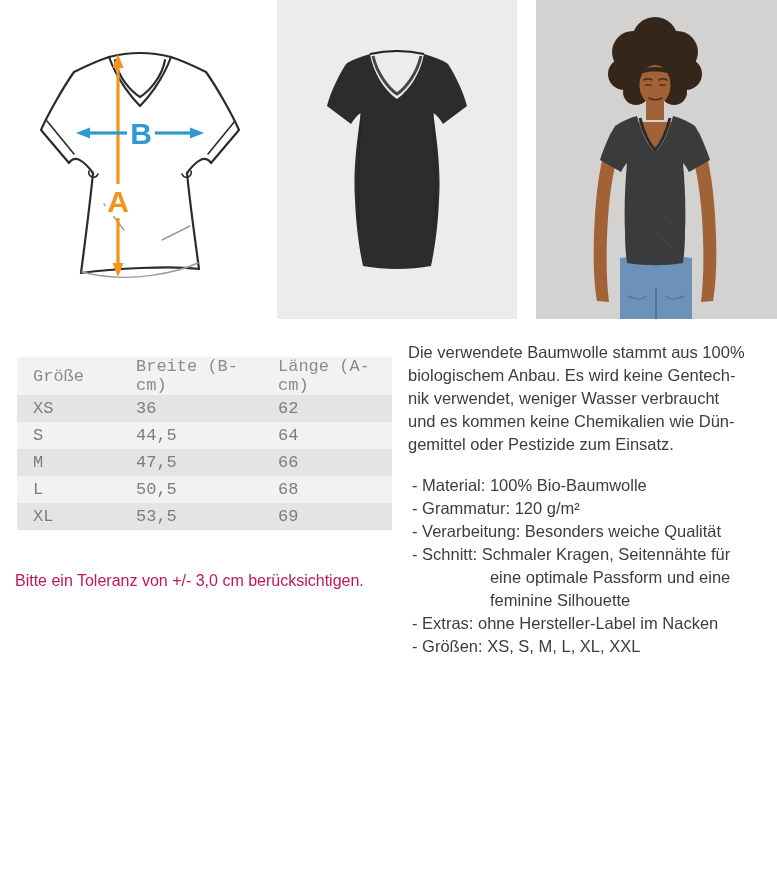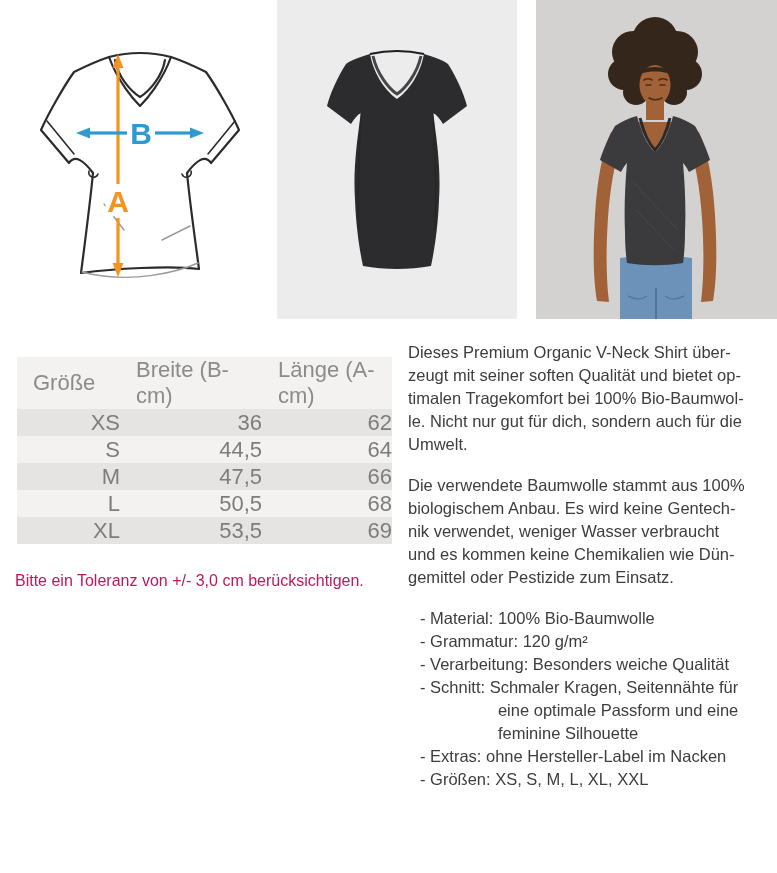--- a/index.html
+++ b/index.html
@@ -13,37 +13,37 @@
   #model-photo-panel{left:536px;top:0;width:241px;height:319px;background:#D3D2D0;}
   .panel svg{display:block;width:100%;height:100%;}
 
   .dim-label{font-family:"Liberation Sans",sans-serif;font-weight:bold;font-size:30px;
              text-anchor:middle;paint-order:stroke;stroke:#fff;stroke-width:9px;
              stroke-linejoin:round;}
 
   
   .size-table-wrap{position:absolute;left:17px;top:357px;width:375px;}
   table.size-table{border-collapse:collapse;width:375px;table-layout:fixed;
-                   font-size:22px;}
+                   font-size:17px;font-family:Liberation Mono, monospace;}
   table.size-table col.c1{width:103px;} table.size-table col.c2{width:142px;}
   table.size-table col.c3{width:130px;}
   table.size-table th{font-weight:400;text-align:left;color:#8B8B89;background:#F3F2F0;
                       height:27px;padding:0 0 0 16px;}
-  table.size-table td{color:#7D7D7B;height:27px;padding:0 0 0 16px;text-align:right;}
+  table.size-table td{color:#7D7D7B;height:27px;padding:0 0 0 16px;}
   table.size-table tbody tr:nth-child(odd){background:#E5E4E2;}
   table.size-table tbody tr:nth-child(even){background:#F3F2F0;}
 
   .tolerance{position:absolute;left:15px;top:572px;width:390px;font-size:16px;
              color:#be185d;}
 
   
   .description{position:absolute;left:408px;top:341px;width:368px;font-size:16.5px;
                line-height:23px;color:#3D3D3D;}
   .description p{margin:0 0 18px 0;white-space:pre-wrap;}
-  .description .bullets{margin:12px;white-space:pre-wrap;}
+  .description .bullets{margin:4px;white-space:pre-wrap;}
 </style>
 </head>
 <body>
 
 <div class="page">
 
   <div class="panel" id="diagram-panel">
     <svg viewBox="0 0 245 250">
 
       <g fill="#ffffff" stroke-width="2.2" stroke-linejoin="round" stroke-linecap="round" stroke="#2B2B2B">
@@ -191,25 +191,20 @@
             <td>53,5</td>
             <td>69</td>
           </tr>
         </tbody>
     </table>
   </div>
 
   <div class="tolerance">Bitte ein Toleranz von +/- 3,0 cm berücksichtigen.</div>
 
   <div class="description">
-    <p>Dieses Premium Organic V-Neck Shirt über-
-zeugt mit seiner soften Qualität und bietet op-
-timalen Tragekomfort bei 100% Bio-Baumwol-
-le. Nicht nur gut für dich, sondern auch für die
-Umwelt.</p>
     <p>Die verwendete Baumwolle stammt aus 100%
 biologischem Anbau. Es wird keine Gentech-
 nik verwendet, weniger Wasser verbraucht
 und es kommen keine Chemikalien wie Dün-
 gemittel oder Pestizide zum Einsatz.</p>
     <div class="bullets">- Material: 100% Bio-Baumwolle
 - Grammatur: 120 g/m²
 - Verarbeitung: Besonders weiche Qualität
 - Schnitt: Schmaler Kragen, Seitennähte für
                  eine optimale Passform und eine

